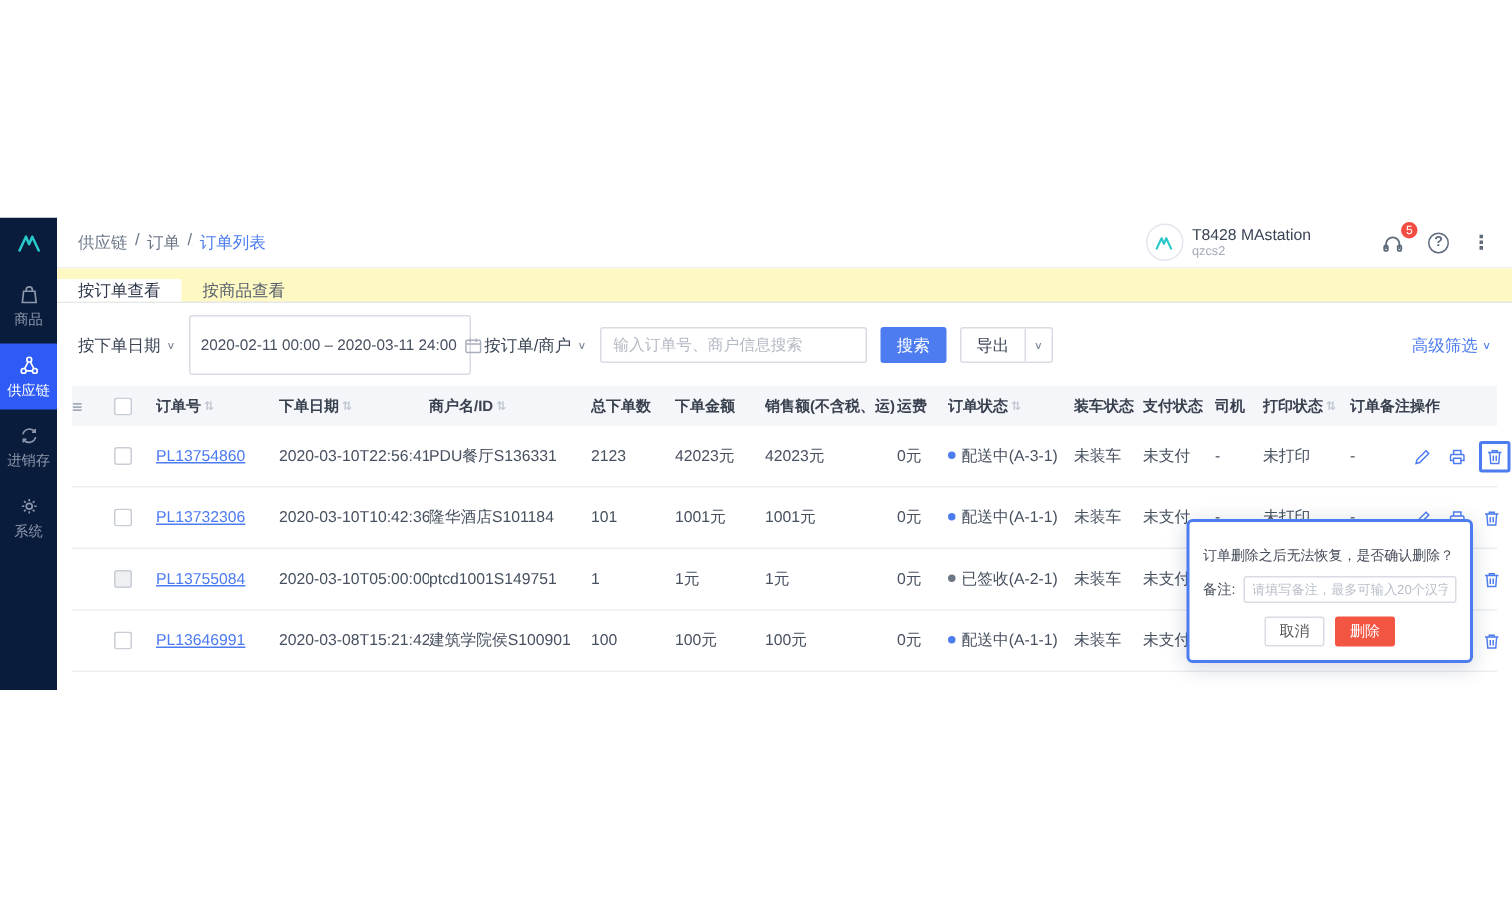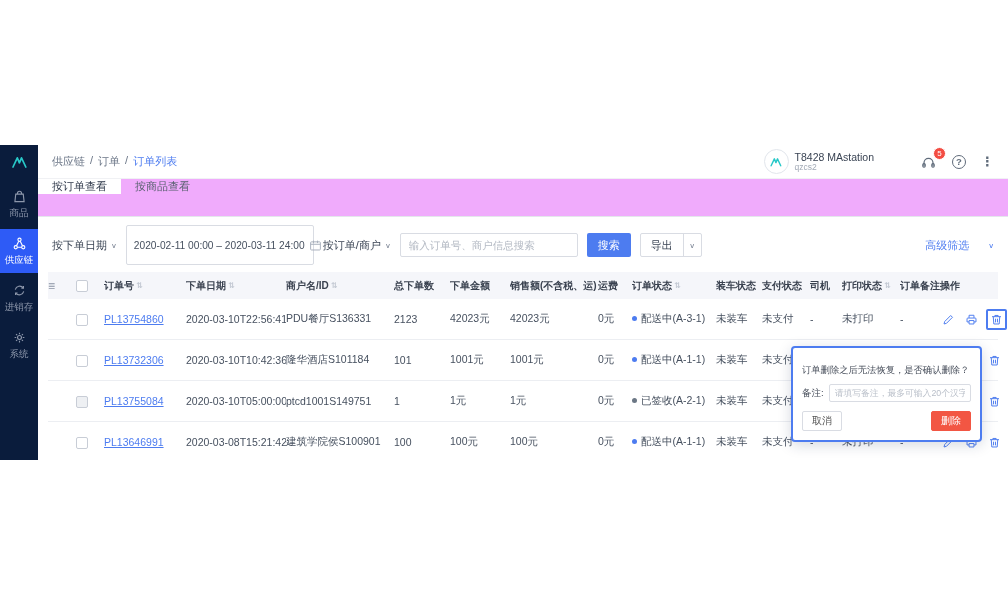--- a/index.html
+++ b/index.html
@@ -20,36 +20,36 @@
 .avatar{width:25px;height:25px;border-radius:50%;border:1px solid #e2e6ec;display:flex;align-items:center;justify-content:center;background:#fff}
 .user-names{margin-left:6px;line-height:1.15}
 .user-name{font-size:10.5px;color:#3a4454}
 .user-sub{font-size:8.5px;color:#a2aab6}
 .top-icons{display:flex;align-items:center;gap:15px;margin-left:46px;color:#5f6b7a}
 .svc{position:relative;display:flex;cursor:pointer}
 .badge{position:absolute;top:-7px;right:-9px;background:var(--badge-red,#f34d43);color:#fff;font-size:8px;min-width:13px;height:13px;border-radius:8px;display:flex;align-items:center;justify-content:center;border:1.5px solid #fff;padding:0 2px}
 .qicon{width:14px;height:14px;border:1.3px solid #5f6b7a;border-radius:50%;display:flex;align-items:center;justify-content:center;font-size:9.5px;font-weight:700;cursor:pointer}
 .more-vert{font-size:13px;cursor:pointer;font-weight:700}
 
-.tabstrip{height:38px;background:#f0abfc;display:flex;align-items:flex-start;border-bottom:1px solid #e4e7ec;flex-shrink:0}
+.tabstrip{height:23px;background:#fef9c3;display:flex;align-items:flex-end;border-bottom:1px solid #e4e7ec;flex-shrink:0}
 .tab{padding:0 14px;font-size:11px;color:#57606e;display:flex;align-items:center;cursor:pointer}
 .tab.active{background:#fff;color:#2c3648}
 
 .filter-row{display:flex;align-items:center;padding:8px 14px 7px;gap:9px;font-size:11px;color:#3a4454;flex-shrink:0}
 .dropdown-label{display:flex;align-items:center;gap:4px;cursor:pointer;white-space:nowrap}
 .chev{font-size:8px;color:#7c8595;transform:scaleY(.85)}
 .date-input{display:flex;align-items:center;justify-content:space-between;width:188px;height:40px;border:1px solid #d9dce3;border-radius:2px;padding:0 7px;color:#46505f;font-size:10.2px;cursor:pointer;white-space:nowrap}
 .date-input svg{flex-shrink:0;margin-left:4px}
 .search-input{width:178px;height:24px;border:1px solid #d9dce3;border-radius:2px;padding:0 8px;font-size:10.5px;color:#333;font-family:inherit;outline:none}
 .search-input::placeholder{color:#b4bac4}
 .btn-primary{height:24px;background:var(--accent,#4d7cf0);color:#fff;border:none;border-radius:2px;font-size:11px;padding:0 11px;cursor:pointer;font-family:Liberation Serif, serif}
 .split-btn{display:flex;height:24px;border:1px solid #d9dce3;border-radius:2px;overflow:hidden;background:#fff}
 .split-main{padding:0 10px;font-size:11px;display:flex;align-items:center;cursor:pointer}
 .split-caret{width:18px;display:flex;align-items:center;justify-content:center;border-left:1px solid #d9dce3;cursor:pointer}
-.adv-filter{margin-left:auto;color:var(--accent,#4d7cf0);display:flex;gap:19px;align-items:center;cursor:pointer;white-space:nowrap}
+.adv-filter{margin-left:auto;color:var(--accent,#4d7cf0);display:flex;gap:3px;align-items:center;cursor:pointer;white-space:nowrap}
 .adv-filter .chev{color:var(--accent,#4d7cf0)}
 
 .summary-row{display:flex;align-items:center;padding:4px 14px 8px;font-size:11px;gap:7px;flex-shrink:0}
 .sum-val{color:var(--accent,#4d7cf0)}
 .sum-div{color:#d4d8df}
 .btn-more{height:22px;border:1px solid var(--accent,#4d7cf0);color:var(--accent,#4d7cf0);background:#fff;border-radius:2px;font-size:11px;padding:0 8px;display:flex;align-items:center;gap:4px;cursor:pointer;font-family:inherit}
 .btn-new{margin-left:auto;height:22px;background:var(--accent,#4d7cf0);color:#fff;border:none;border-radius:2px;font-size:11px;padding:0 10px;cursor:pointer;font-family:inherit}
 .summary-row .btn-more{margin-left:0}
 
 .table{flex:1;padding:0 10px;overflow:hidden}
@@ -70,21 +70,21 @@
 
 .popover{position:absolute;left:791px;top:346px;width:191px;background:#fff;border:2px solid var(--accent,#4d7cf0);border-radius:4px;box-shadow:0 3px 14px rgba(20,40,80,.18);z-index:20;padding:8px 9px 9px}
 .pop-head{display:flex;align-items:center;gap:5px}
 .warn-bar{width:3px;height:11px;background:#f7b53c;border-radius:1px}
 .pop-title{font-size:11px;font-weight:700;color:#333}
 .pop-close{margin-left:auto;color:#9aa1ad;font-size:13px;cursor:pointer;line-height:1}
 .pop-msg{font-size:9.3px;color:#454c59;margin-top:8px;white-space:nowrap}
 .pop-note{display:flex;align-items:center;gap:5px;margin-top:7px;font-size:9.5px;color:#454c59}
 .note-input{flex:1;height:18px;border:1px solid #d9dce3;border-radius:2px;font-size:8.8px;padding:0 5px;font-family:inherit;outline:none;min-width:0}
 .note-input::placeholder{color:#b9bfc9}
-.pop-actions{display:flex;justify-content:space-between;gap:7px;margin-top:9px}
+.pop-actions{display:flex;justify-content:center;gap:7px;margin-top:9px}
 .btn-cancel{height:20px;padding:0 9px;background:#fff;border:1px solid #d9dce3;border-radius:2px;font-size:10px;color:#555;cursor:pointer;font-family:inherit}
 .btn-danger{height:20px;padding:0 9px;background:var(--danger,#f25643);border:1px solid var(--danger,#f25643);border-radius:2px;font-size:10px;color:#fff;cursor:pointer;font-family:Liberation Sans, sans-serif}
 svg{display:block}
 </style>
 </head>
 <body>
 
 <div class="band">
 
   <aside class="sidebar">

